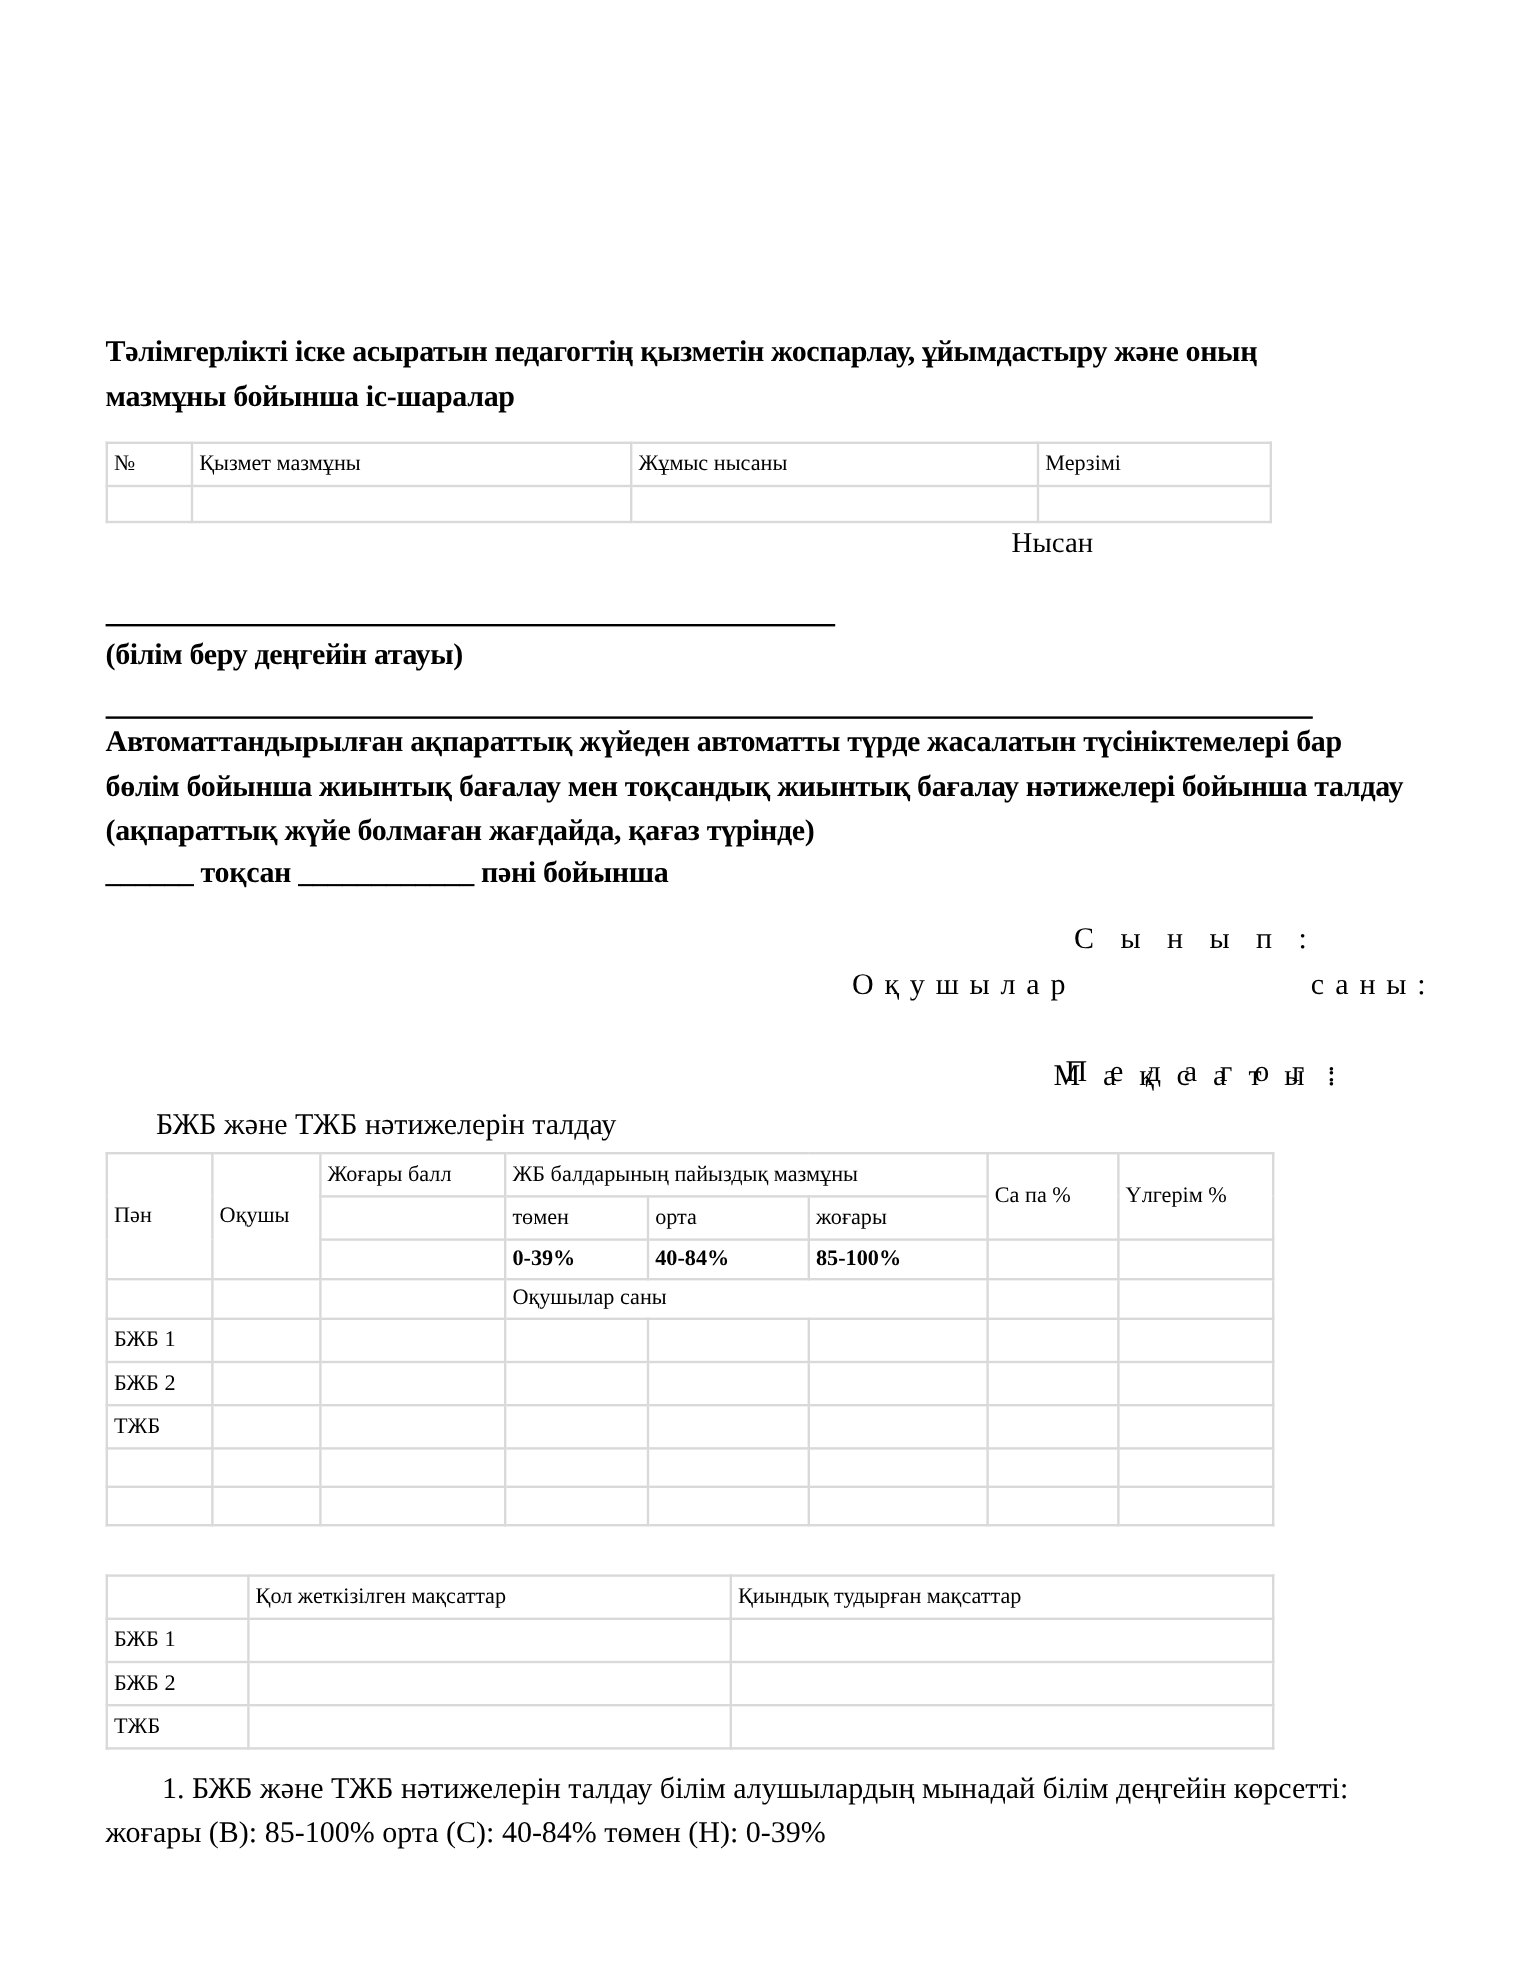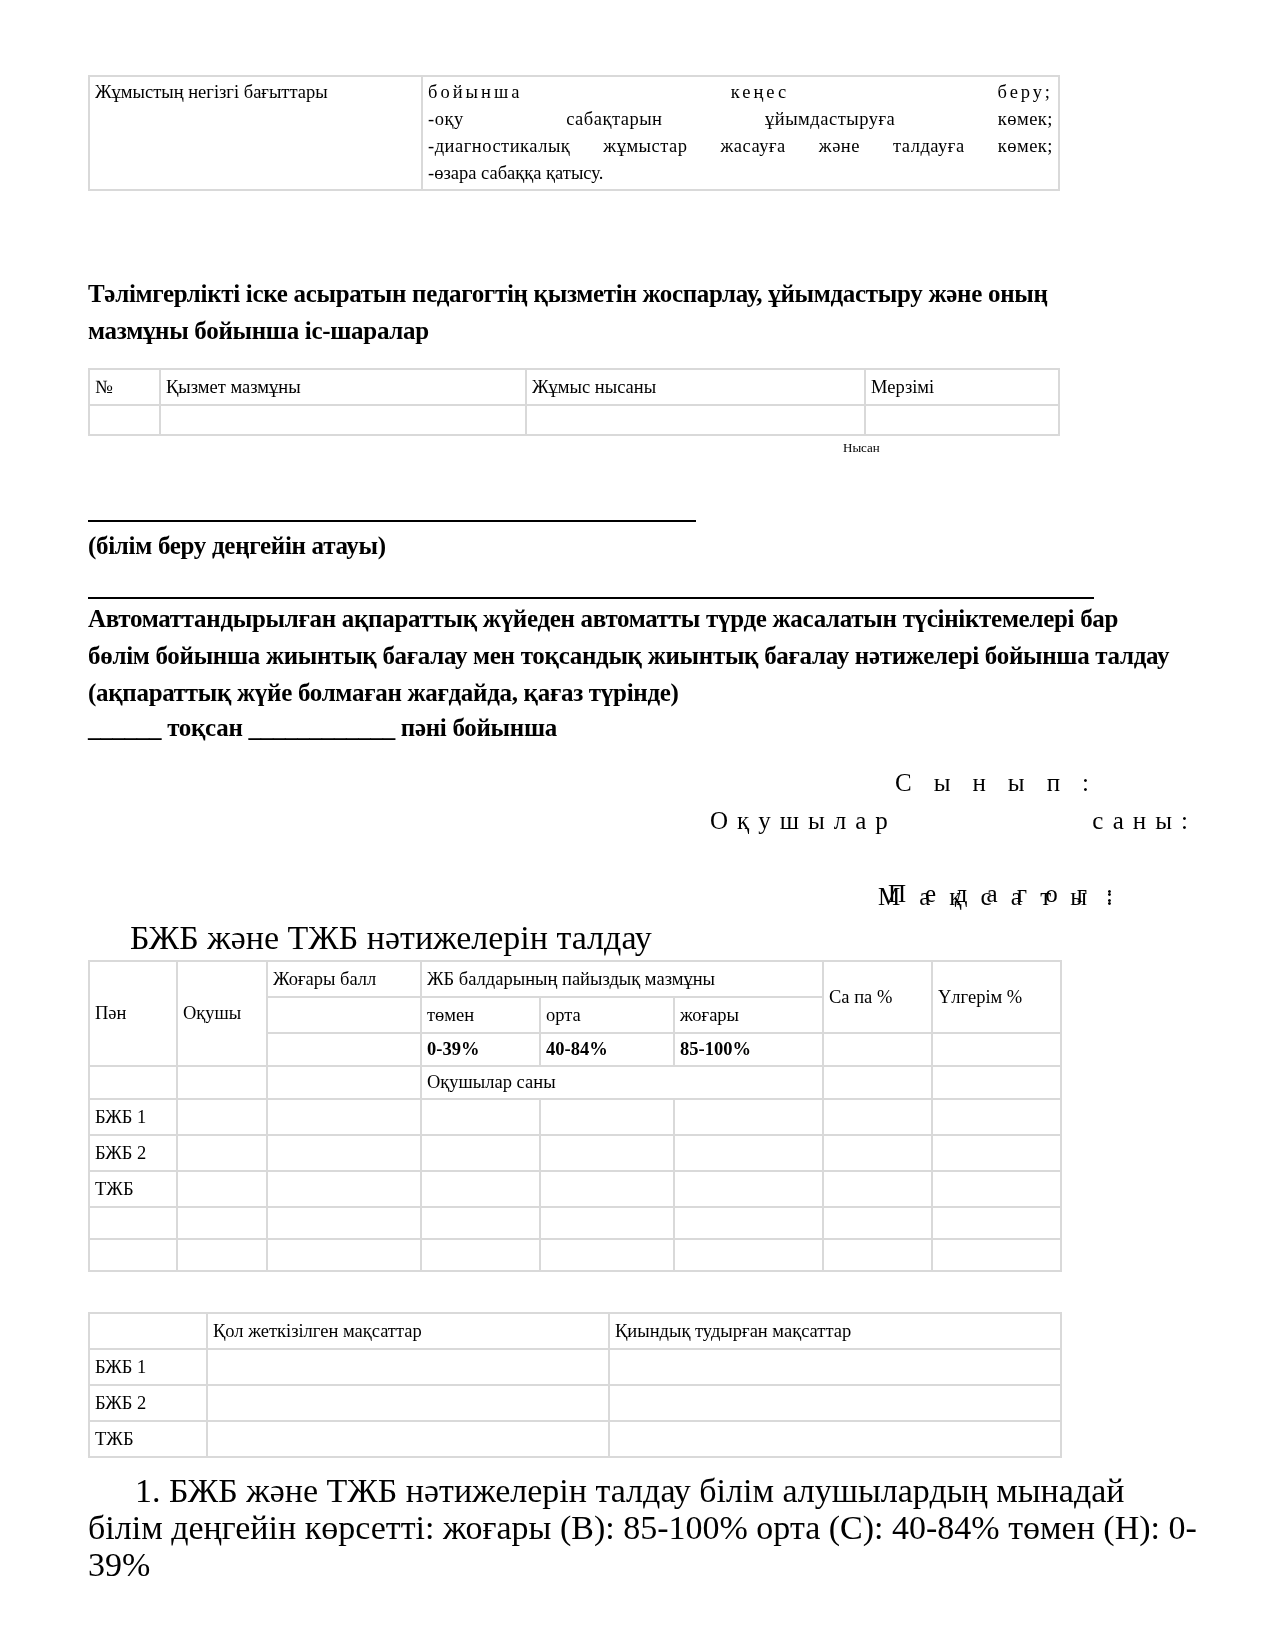--- a/index.html
+++ b/index.html
@@ -7,40 +7,31 @@
          font-family:"Liberation Serif", "DejaVu Serif", serif; color:#000; }
   .abs { position:absolute; }
   table { border-collapse:collapse; position:absolute; table-layout:fixed; }
   td { border:2px solid #d9d9d9; padding:2px 5px; font-size:18.5px; vertical-align:middle;
        line-height:27px; }
   .t-top td { vertical-align:top; }
   .just { text-align:justify; text-align-last:justify; letter-spacing:0.5px; }
   .bold-heading { font-weight:bold; font-size:25px; line-height:37px; letter-spacing:-0.3px; }
   .underline-line { border-bottom:2px solid #000; height:0; }
   .spaced { font-size:25px; text-align:justify; text-align-last:justify; }
-  .para { font-size:34px; line-height:37px; }
+  .para { font-size:25px; line-height:37px; }
 </style>
 </head>
 <body>
 
 <table class="t-top" style="left:88px; top:75px; width:970px;">
   <colgroup>
       <col style="width:333px">
       <col style="width:637px">
     </colgroup>
   <tbody>
-      <tr style="height:112px;">
-    <td>Жұмыстың негізгі бағыттары</td>
-    <td>
-      <div class="just" style="letter-spacing:3px;">бойынша кеңес беру;</div>
-      <div class="just">-оқу сабақтарын ұйымдастыруға көмек;</div>
-      <div class="just">-диагностикалық жұмыстар жасауға және талдауға көмек;</div>
-      <div>-өзара сабаққа қатысу.</div>
-    </td>
-  </tr>
 </tbody>
   </table>
 
 <div class="abs bold-heading" style="left:88px; top:275px; width:1060px;">Тәлімгерлікті іске асыратын педагогтің қызметін жоспарлау, ұйымдастыру және оның мазмұны бойынша іс-шаралар</div>
 
 <table style="left:88px; top:368px; width:970px;">
   <colgroup>
       <col style="width:71px">
       <col style="width:366px">
       <col style="width:339px">
@@ -55,21 +46,21 @@
   </tr>
   <tr style="height:30px;">
     <td></td>
         <td></td>
         <td></td>
         <td></td>
   </tr>
 </tbody>
   </table>
 
-<div class="abs" style="left:843px; top:440px; font-size:13px;">Нысан</div>
+<div class="abs" style="left:843px; top:440px; font-size:24px;">Нысан</div>
 
 <div class="abs underline-line" style="left:88px; top:520px; width:608px;"></div>
 <div class="abs bold-heading" style="left:88px; top:527px;">(білім беру деңгейін атауы)</div>
 <div class="abs underline-line" style="left:88px; top:597px; width:1006px;"></div>
 
 <div class="abs bold-heading" style="left:88px; top:600px; width:1090px;">Автоматтандырылған ақпараттық жүйеден автоматты түрде жасалатын түсініктемелері бар бөлім бойынша жиынтық бағалау мен тоқсандық жиынтық бағалау нәтижелері бойынша талдау (ақпараттық жүйе болмаған жағдайда, қағаз түрінде)</div>
 
 <div class="abs bold-heading" style="left:88px; top:709px;">
   <span>______</span>
   <span>тоқсан</span>

